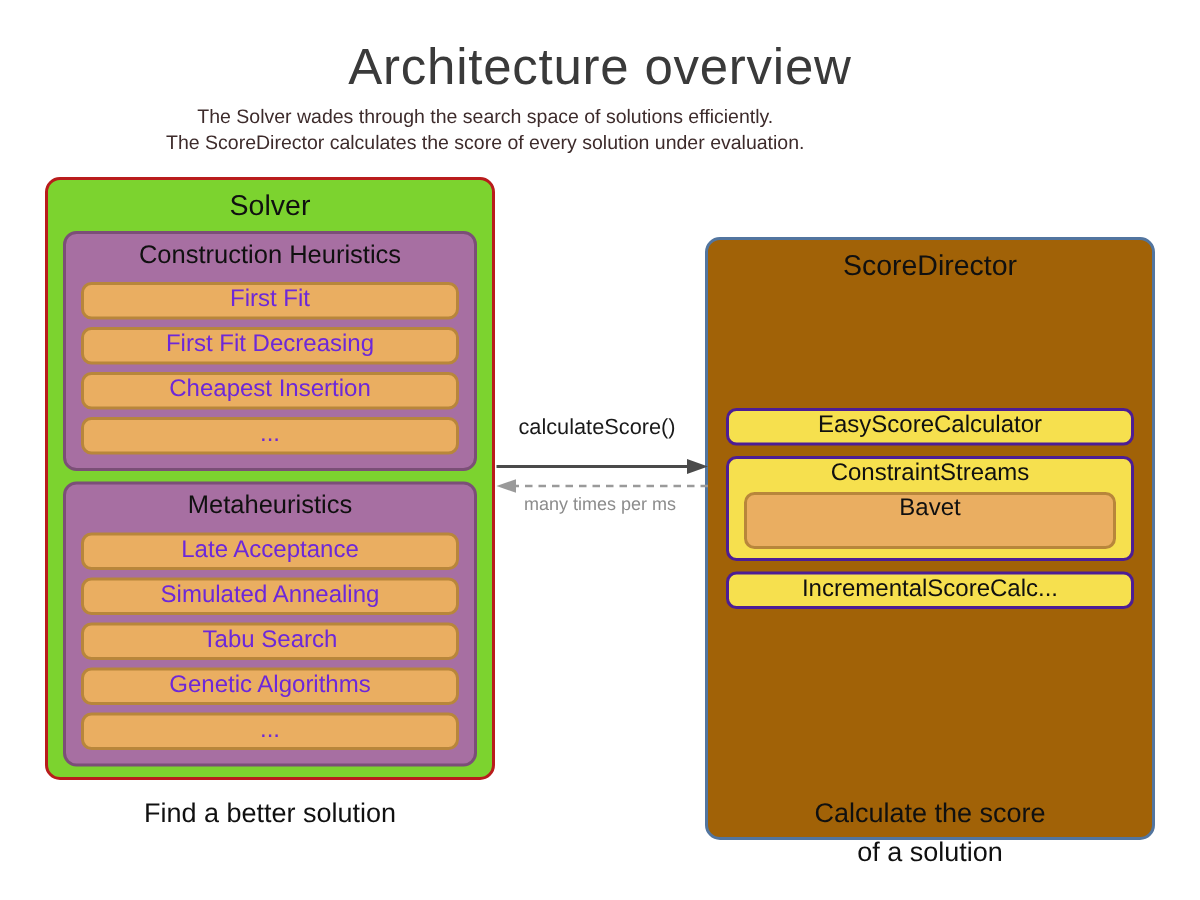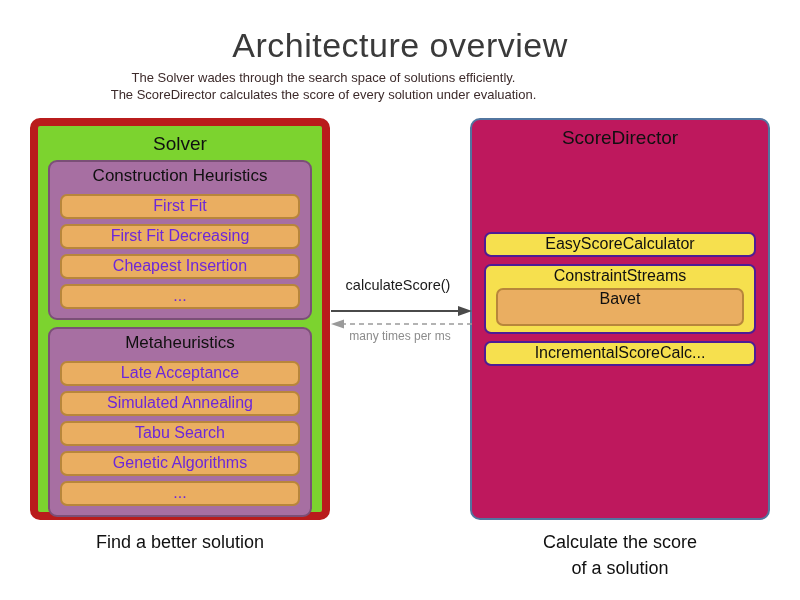--- a/index.html
+++ b/index.html
@@ -15,22 +15,22 @@
     position:absolute; left:0; width:647px; text-align:center;
     font-size:13px; color:#3d2b2b;
   }
   .subtitle.l1 { top:70px; }
   .subtitle.l2 { top:87px; }
 
   .big-box {
     position:absolute; top:118px; width:300px; height:402px;
     border-radius:10px; box-sizing:border-box;
   }
-  .solver-box   { left:30px;  background:#7cd32f; border:8px solid #b91c1c; }
-  .director-box { left:470px; background:#be185d; border:2px solid #52759f; }
+  .solver-box   { left:30px;  background:#7cd32f; border:2px solid #b91c1c; }
+  .director-box { left:470px; background:#a16207; border:2px solid #52759f;margin-top:40px; }
 
   .box-title {
     text-align:center; font-size:19px; color:#101010; padding:7px 0 5px 0;
   }
 
   .group-box {
     margin:0 10px 7px 10px; background:#a76fa2; border:2px solid #7b4f77;
     border-radius:9px; box-sizing:border-box; padding-bottom:9px;
   }
   .group-title {

